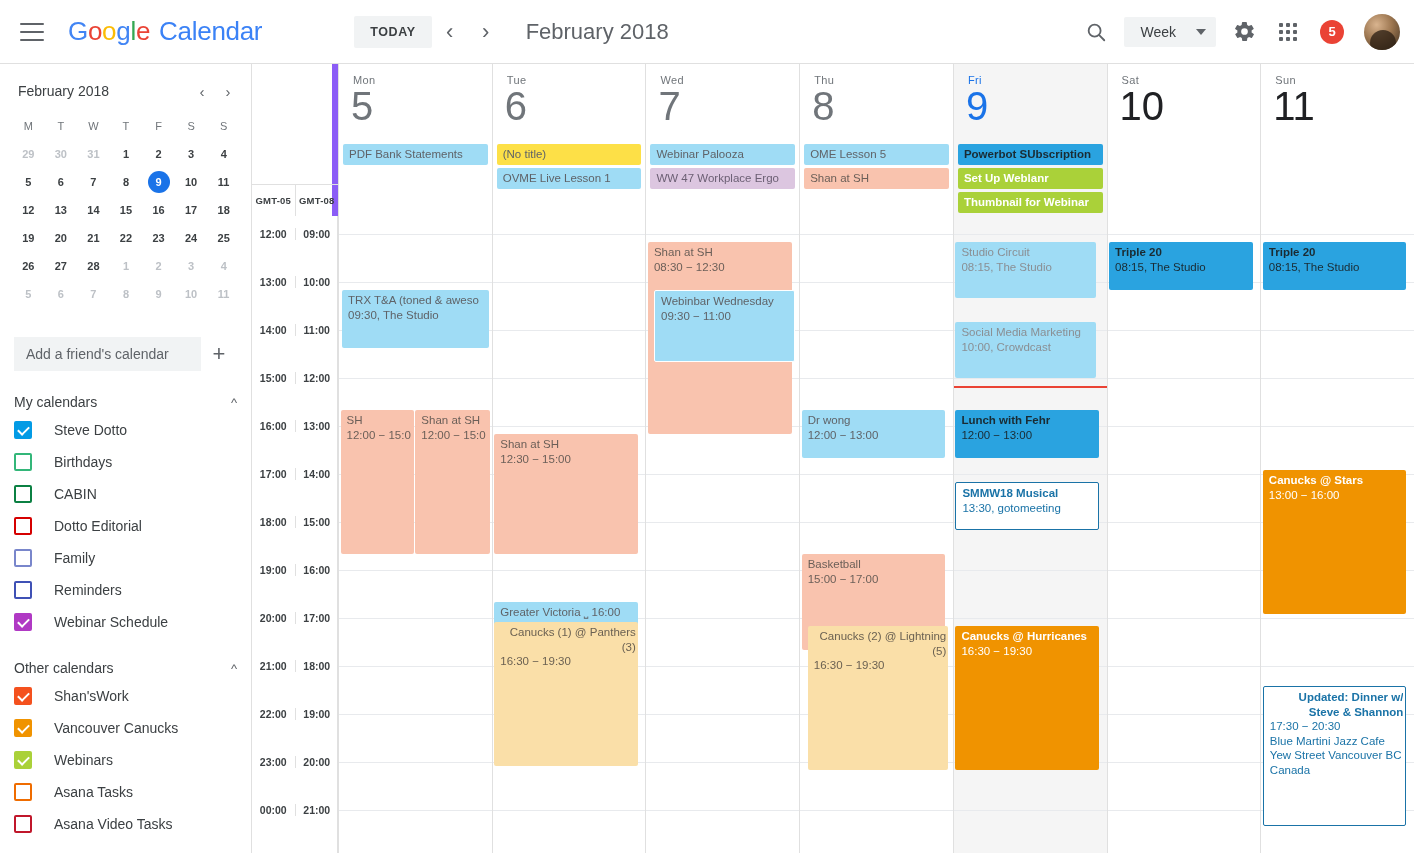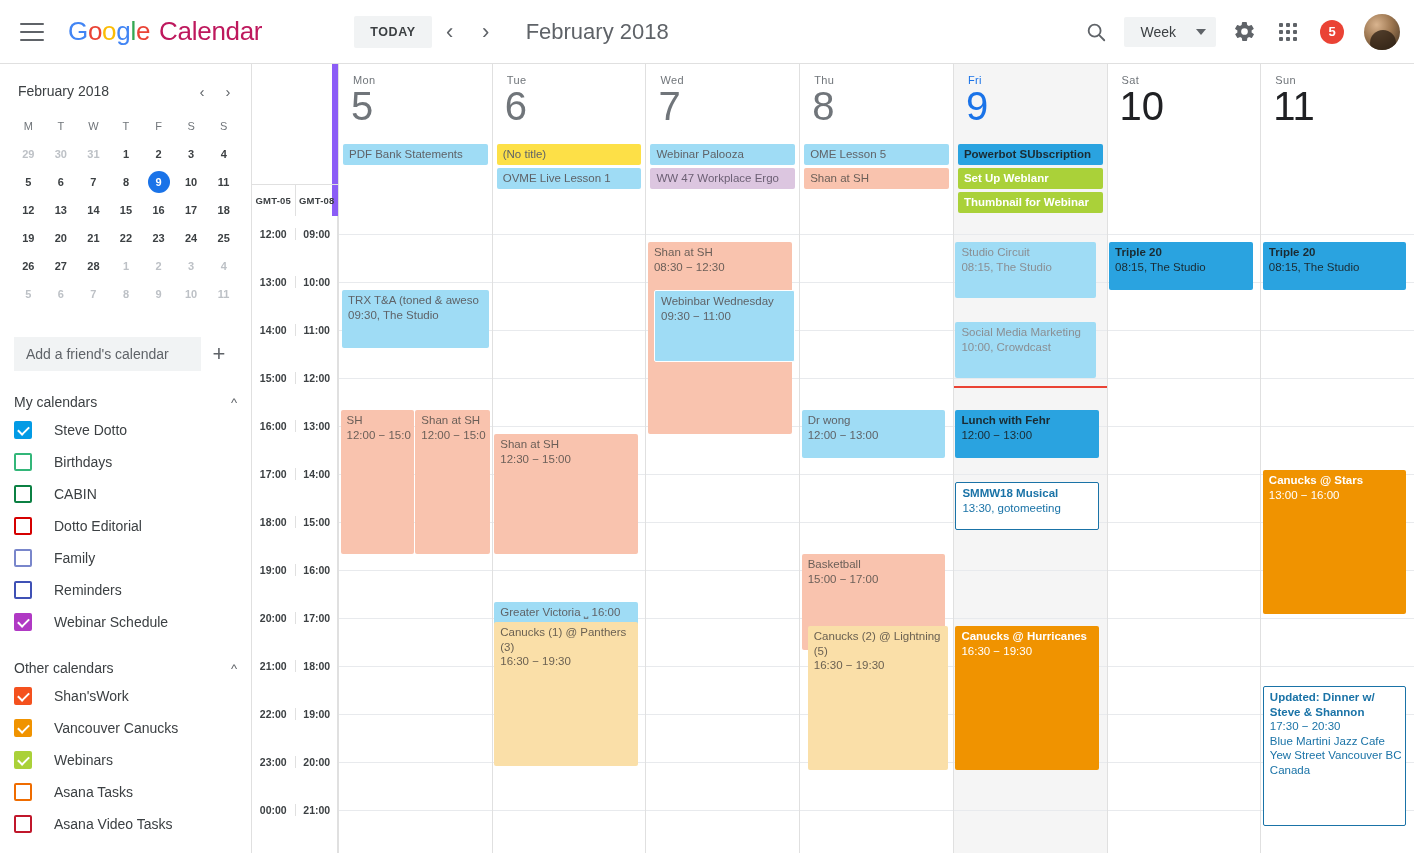--- a/index.html
+++ b/index.html
@@ -16,21 +16,21 @@
     height:64px; width:1414px; display:flex; align-items:center;
     border-bottom:1px solid #e0e0e0; background:#fff; position:relative;
   }
   .hamburger{ width:24px;height:18px;margin-left:20px;margin-right:24px;cursor:pointer;
     display:flex;flex-direction:column;justify-content:space-between;}
   .hamburger span{display:block;height:2px;width:24px;background:#5f6368;border-radius:1px;}
   .brand{display:flex;align-items:center;font-size:26px;letter-spacing:-0.3px;}
   .g-logo{font-size:26px;font-weight:400;}
   .g-logo .b{color:#4285f4}.g-logo .r{color:#ea4335}.g-logo .y{color:#fbbc05}
   .g-logo .g{color:#34a853}
-  .cal-word{color:#be185d;font-weight:400;margin-left:9px;font-size:26px;}
+  .cal-word{color:#3b82f6;font-weight:400;margin-left:9px;font-size:26px;}
   .today-btn{
     margin-left:92px; background:#f1f3f4; color:#3c4043; border:none;
     font-family:inherit; font-size:12.5px; font-weight:bold; letter-spacing:.6px;
     padding:9px 16px; border-radius:2px; cursor:pointer;
   }
   .navarrow{ width:36px;height:36px;display:flex;align-items:center;justify-content:center;
     color:#5f6368;font-size:22px;cursor:pointer;border-radius:50%;}
   .navarrow:first-of-type{margin-left:24px;}
   .month-title{ font-size:22px;color:#5f6368;margin-left:22px;white-space:nowrap;}
   .spacer{flex:1}
@@ -117,21 +117,21 @@
   .gutter .half{position:absolute;left:0;width:86px;display:flex;}
   .tlabel{flex:1;text-align:center;font-size:10.5px;font-weight:bold;color:#3c4043;}
   .tlabel.left{border-right:1px solid #e0e0e0;padding-right:0;}
   .cols{flex:1;display:flex;position:relative;}
   .col{flex:1;border-left:1px solid #e0e0e0;position:relative;}
   .col.today{background:#f5f5f5;}
   .hline{position:absolute;left:0;right:0;height:0;border-top:1px solid #e8eaed;}
   .ev{position:absolute;border-radius:2px;overflow:hidden;cursor:pointer;
      padding:3px 2px 0 6px;font-size:11.5px;line-height:14.5px;}
   .ev .ttl{font-weight:normal;white-space:nowrap;overflow:hidden;text-overflow:ellipsis;}
-  .ev .ttl.wrap{white-space:normal;}
+  .ev .ttl.wrap{white-space:normal;text-align:right;}
   .ev .sub{white-space:nowrap;overflow:hidden;text-overflow:ellipsis;}
   .ev.bold .ttl{font-weight:bold;}
   .nowline{position:absolute;height:0;border-top:2px solid #ea4335;left:0;right:0;z-index:40;}
 </style>
 </head>
 <body>
 
 <div id="topbar">
   <div class="hamburger">
     <span></span>

